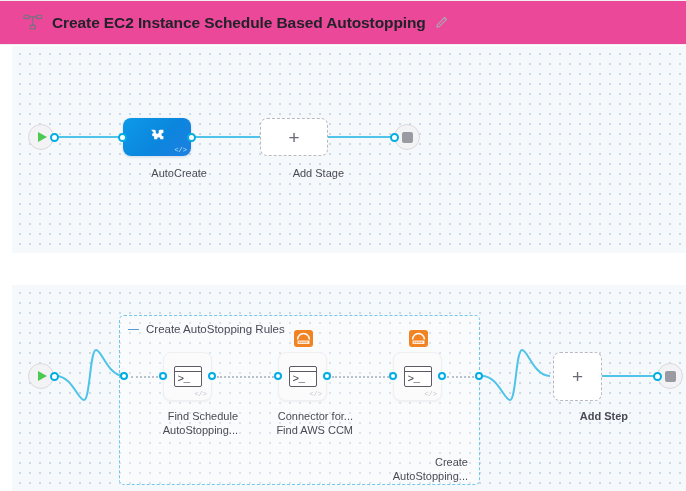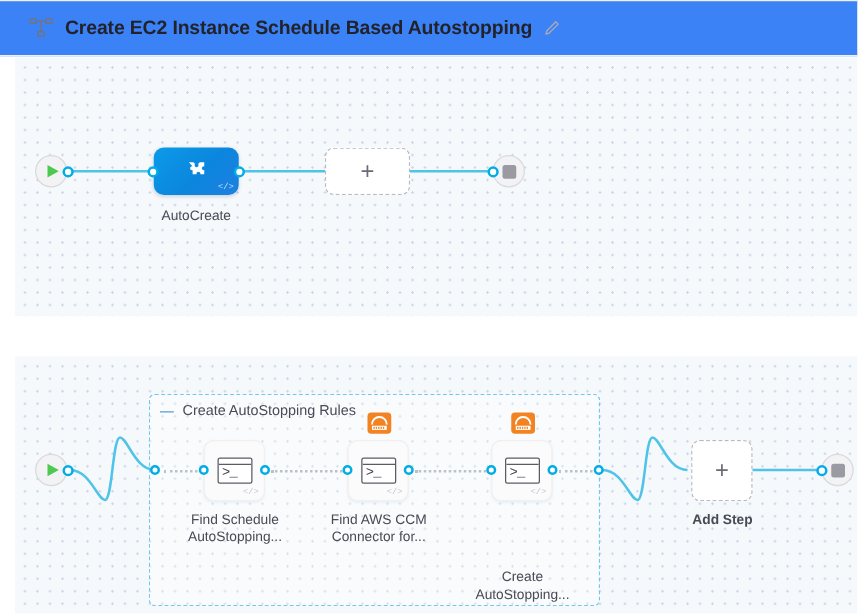--- a/index.html
+++ b/index.html
@@ -15,21 +15,21 @@
     position: relative;
     width: 686px; height: 491px;
     background: #ffffff;
   }
 
   
   .header {
     position: absolute;
     left: 0; top: 0;
     width: 686px; height: 45px;
-    background: #3b82f6;
+    background: #ec4899;
     border-top: 1px solid #f0f0f2;
     border-bottom: 1px solid #f0eeee;
     display: flex;
     align-items: center;
     padding-left: 22px;
   }
   .hdr-icon {
     width: 22px; height: 20px;
     margin-right: 8px;
     display: flex; align-items: center; justify-content: center;
@@ -144,21 +144,21 @@
     color: #6b6b78;
     font-size: 19px;
     font-weight: 300;
     line-height: 1;
   }
   .add-tile.stage { width: 68px; height: 38px; }
   .add-tile.step  { width: 49px; height: 49px; }
 
   .node-label {
     position: absolute;
-    text-align: center;
+    text-align: right;
     font-size: 11px;
     color: #4a4a55;
     line-height: 14px;
     white-space: nowrap;
   }
   .node-label.wrap { white-space: normal; }
 
   
   .step-box {
     width: 49px; height: 49px;
@@ -281,20 +281,21 @@
         <div class="corner-code">&lt;/&gt;</div>
       </div>
       <div class="port" style="left:64px; top:14.5px;"></div>
       <div class="node-label" style="left:-16px; top:48px; width:100px;">AutoCreate</div>
     </div>
 
     <div class="node" style="left:248px; top:72px;">
       <div class="add-tile stage">
         <span>+</span>
       </div>
+      <div class="node-label" style="left:-16px; top:48px; width:100px;">Add Stage</div>
     </div>
 
     <div class="node" style="left:382px; top:78px;">
       <div class="port" style="left:-4px; top:8.5px;"></div>
       <div class="terminus">
         <div class="sq-stop"></div>
       </div>
     </div>
   </div>
 
@@ -354,22 +355,22 @@
       </div>
       <div class="port sm" style="left:-4px; top:20px;"></div>
       <div class="step-box">
         <div class="shell-ico">
             <span>&gt;_</span>
           </div>
         <div class="corner-code">&lt;/&gt;</div>
       </div>
       <div class="port sm" style="left:45px; top:20px;"></div>
       <div class="node-label wrap" style="left:-25px; top:57px; width:100px;">
+        <div>Connector for...</div>
         <div>Find AWS CCM</div>
-        <div>Connector for...</div>
       </div>
     </div>
 
     <div class="link dotted" style="left:320px; top:91px; width:60px;"></div>
 
     <div class="node" style="left:381px; top:67px;">
       <div class="aws-badge" style="left:16px; top:-22px;">
         <svg width="15" height="13" viewBox="0 0 15 13">
           <rect x="0" y="0" width="15" height="13" fill="#f28322"></rect>
           <path d="M1.6 7.5 a5.9 5.9 0 0 1 11.8 0" fill="none" stroke="#ffffff" stroke-width="1.5"></path>

